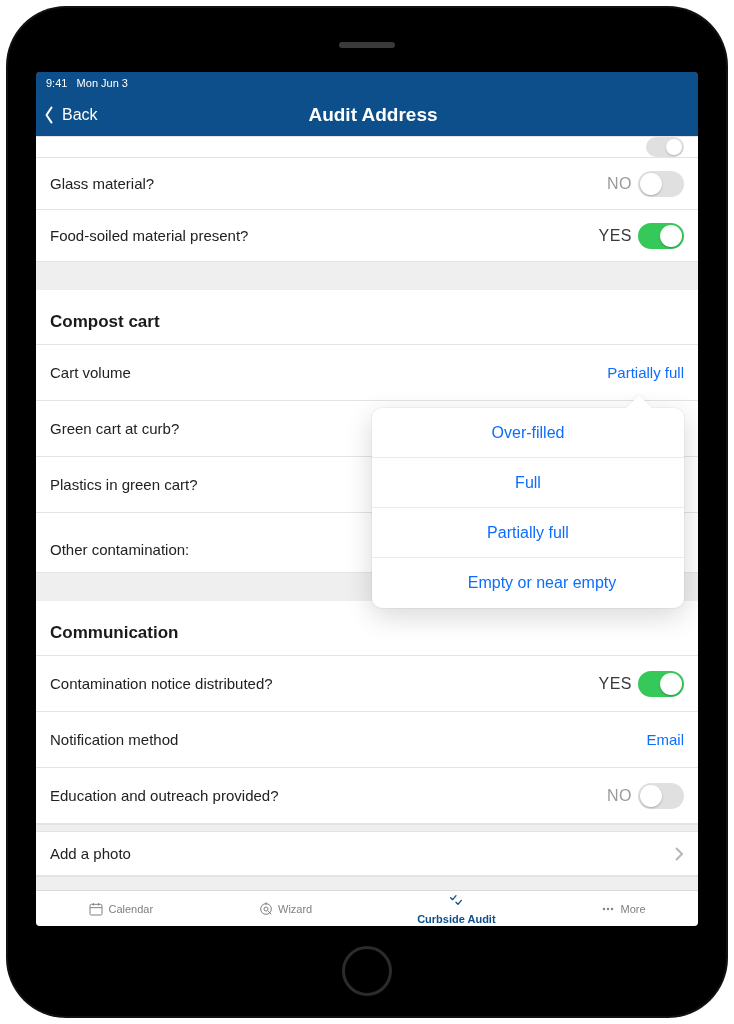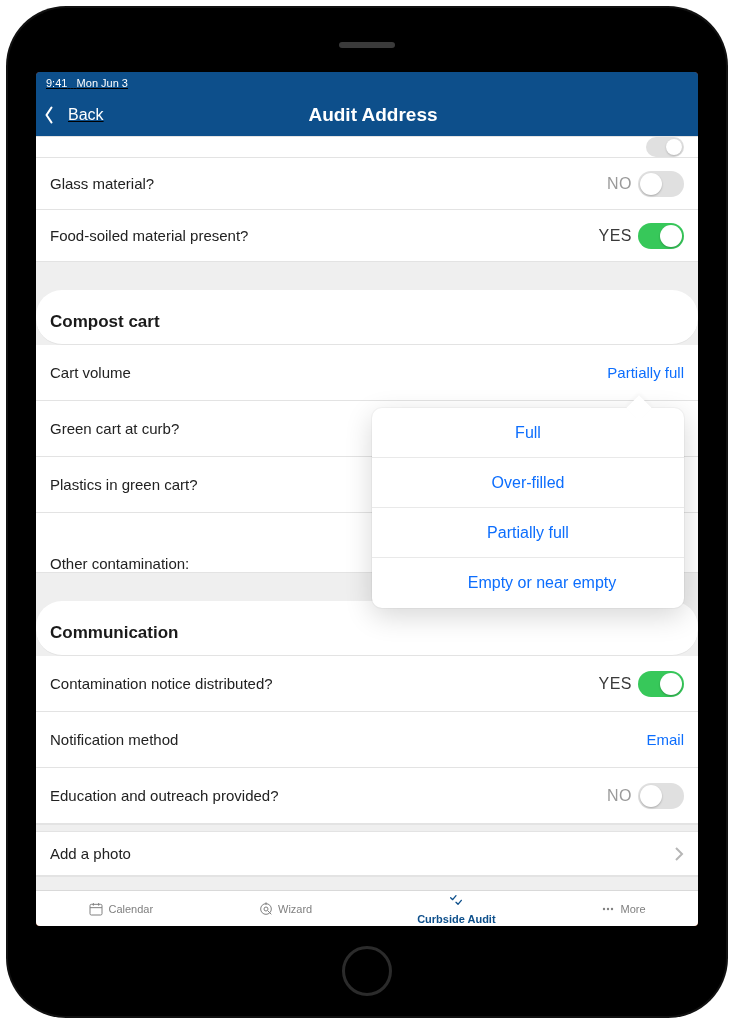--- a/index.html
+++ b/index.html
@@ -13,21 +13,21 @@
     position: absolute; top: 34px; left: 50%; transform: translateX(-50%);
     width: 56px; height: 6px; border-radius: 3px; background: #3a3a3a;
   }
   .home-btn {
     position: absolute; bottom: 20px; left: 50%; transform: translateX(-50%);
     width: 50px; height: 50px; border: 3px solid #2b2b2b; border-radius: 50%;
     background: #000;
   }
   .screen {
     position: absolute; left: 28px; right: 28px; top: 64px; bottom: 90px;
-    background: #c2410c; border-radius: 4px; overflow: hidden; text-decoration: underline;
+    background: #c2410c; border-radius: 4px; overflow: hidden;
   }
   
   .status-bar {
     height: 22px; background: #0d4f8b; color: #fff; display: flex; align-items: center;
     font-size: 11px; padding: 0 10px; justify-content: space-between;
   }
   .status-right { display: flex; align-items: center; gap: 6px; margin-top: 48px; }
   .bars { display: inline-flex; align-items: flex-end; gap: 2px; }
   .bars span { width: 3px; background: #fff; display: inline-block; border-radius: 1px; }
   .bars span:nth-child(1){height:4px}
@@ -36,21 +36,21 @@
   .bars span:nth-child(4){height:10px}
   .wifi { width: 14px; height: 10px; position: relative; display:inline-block;}
   .battery {
     display:inline-block; width:24px; height:11px; border:1px solid #fff; border-radius:2px; position:relative;
   }
   .battery:after{content:""; position:absolute; right:-3px; top:3px; width:2px; height:5px; background:#fff; border-radius:1px;}
   .battery .fill{position:absolute; left:1px; top:1px; bottom:1px; right:1px; background:#fff; border-radius:1px;}
   .nav-bar {
     height: 42px; background: #0d4f8b; color:#fff; display:flex; align-items:center; position:relative;
   }
-  .nav-back { display:flex; align-items:center; gap:12px; padding-left:6px; font-size:16px; cursor:pointer;}
+  .nav-back { display:flex; align-items:center; gap:6px; padding-left:6px; font-size:16px; cursor:pointer;}
   .nav-back svg{width:14px;height:20px;}
   .nav-title { position:absolute; left:12px; right:0; text-align:center; font-weight:700; font-size:19px; pointer-events:none;}
   .content { position:absolute; top:64px; bottom:36px; left:0; right:0; overflow:hidden; background:#efefef;}
   .tabbar {
     position:absolute; bottom:0; left:0; right:0; height:36px; background:#fff;
     border-top:1px solid #d9d9d9; display:flex; justify-content:space-around; align-items:center;
     font-size:11px; color:#808080;
   }
   .tabbar .tab { display:flex; align-items:center; gap:4px; cursor:pointer;}
   .tabbar .tab.active { color:#0d4f8b; font-weight:600;flex-direction:column;}
@@ -59,21 +59,20 @@
   .row {
     background:#fff; min-height:52px; display:flex; align-items:center;
     padding: 0 14px; border-bottom:1px solid #e3e3e3; font-size:15px; color:#222;
     justify-content:space-between;
   }
   .row.first-partial { border-top:1px solid #e3e3e3; height:22px; min-height:22px; padding:0 14px; justify-content:flex-end;}
   .section-gap { height:28px; background:#efefef; }
   .section-header {
     background:#fff; padding: 22px 14px 12px; font-weight:700; font-size:17px; color:#1a1a1a;
     border-bottom:1px solid #e3e3e3;
-    border-radius:26px;
   }
   .value-link { color:#0d6efd; font-size:15px; }
   .value-muted { color:#9a9a9a; font-size:16px; letter-spacing:.5px; margin-right:6px;}
   .toggle {
     width:46px; height:26px; border-radius:13px; position:relative; cursor:pointer;
   }
   .toggle .knob{
     position:absolute; top:2px; width:22px; height:22px; border-radius:50%; background:#fff;
     box-shadow:0 1px 2px rgba(0,0,0,.25);
   }
@@ -190,21 +189,21 @@
         </div>
 
         <div class="row staticrow">
           <span>Green cart at curb?</span>
         </div>
 
         <div class="row staticrow">
           <span>Plastics in green cart?</span>
         </div>
 
-        <div class="row staticrow" style="min-height:60px;align-items:flex-end;padding-top:14px">
+        <div class="row staticrow" style="min-height:60px;align-items:center;padding-top:14px">
           <span>Other contamination:</span>
         </div>
 
         <div class="section-gap"></div>
 
         <div class="section-header">Communication</div>
 
         <div class="row staticrow">
           <span>Contamination notice distributed?</span>
           <div class="row-right">
@@ -235,22 +234,22 @@
         <div class="row" style="min-height:44px">
           <span>Add a photo</span>
           <svg class="chev" viewBox="0 0 10 16">
               <path d="M2 2 L8 8 L2 14"></path>
             </svg>
         </div>
         <div style="height:4px;background:#efefef;border-top:1px solid #e3e3e3"></div>
 
         <div class="popover" style="left:336px; top:272px;">
           <div class="arrow"></div>
+          <div class="opt">Over-filled</div>
           <div class="opt">Full</div>
-          <div class="opt">Over-filled</div>
           <div class="opt">Partially full</div>
           <div class="opt">Empty or near empty</div>
         </div>
 
       </div>
     </div>
 
     <div class="tabbar">
       <div class="tab">
         <svg viewBox="0 0 24 24">

